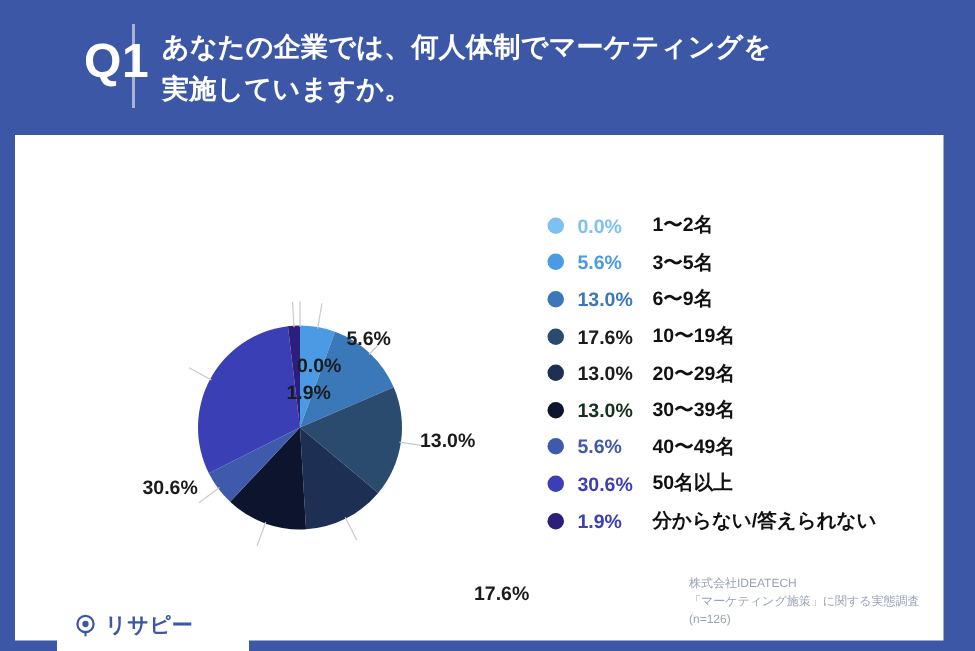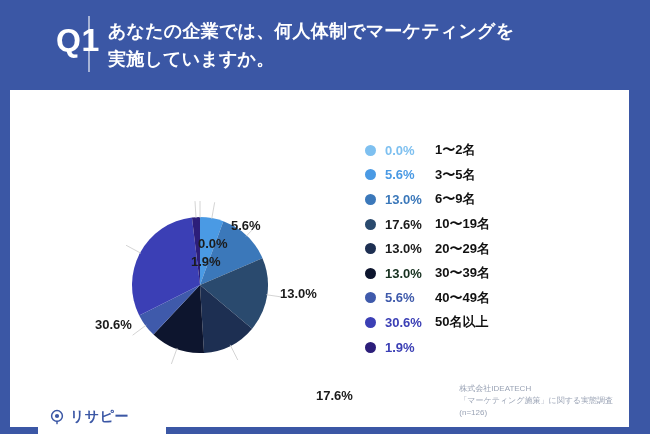--- a/index.html
+++ b/index.html
@@ -177,20 +177,21 @@
           <span class="legend-name">40〜49名</span>
         </div>
         <div class="legend-row">
           <span class="legend-dot" style="background: rgb(59, 63, 181);"></span>
           <span class="legend-pct" style="color: rgb(59, 63, 181);">30.6%</span>
           <span class="legend-name">50名以上</span>
         </div>
         <div class="legend-row">
           <span class="legend-dot" style="background: rgb(44, 30, 122);"></span>
           <span class="legend-pct" style="color: rgb(59, 63, 181);">1.9%</span>
+          <span class="legend-name">分からない/答えられない</span>
         </div>
       </div>
 
     <div class="credits">
       <div>株式会社IDEATECH</div>
       <div>「マーケティング施策」に関する実態調査</div>
       <div>(n=126)</div>
     </div>
   </div>
 

